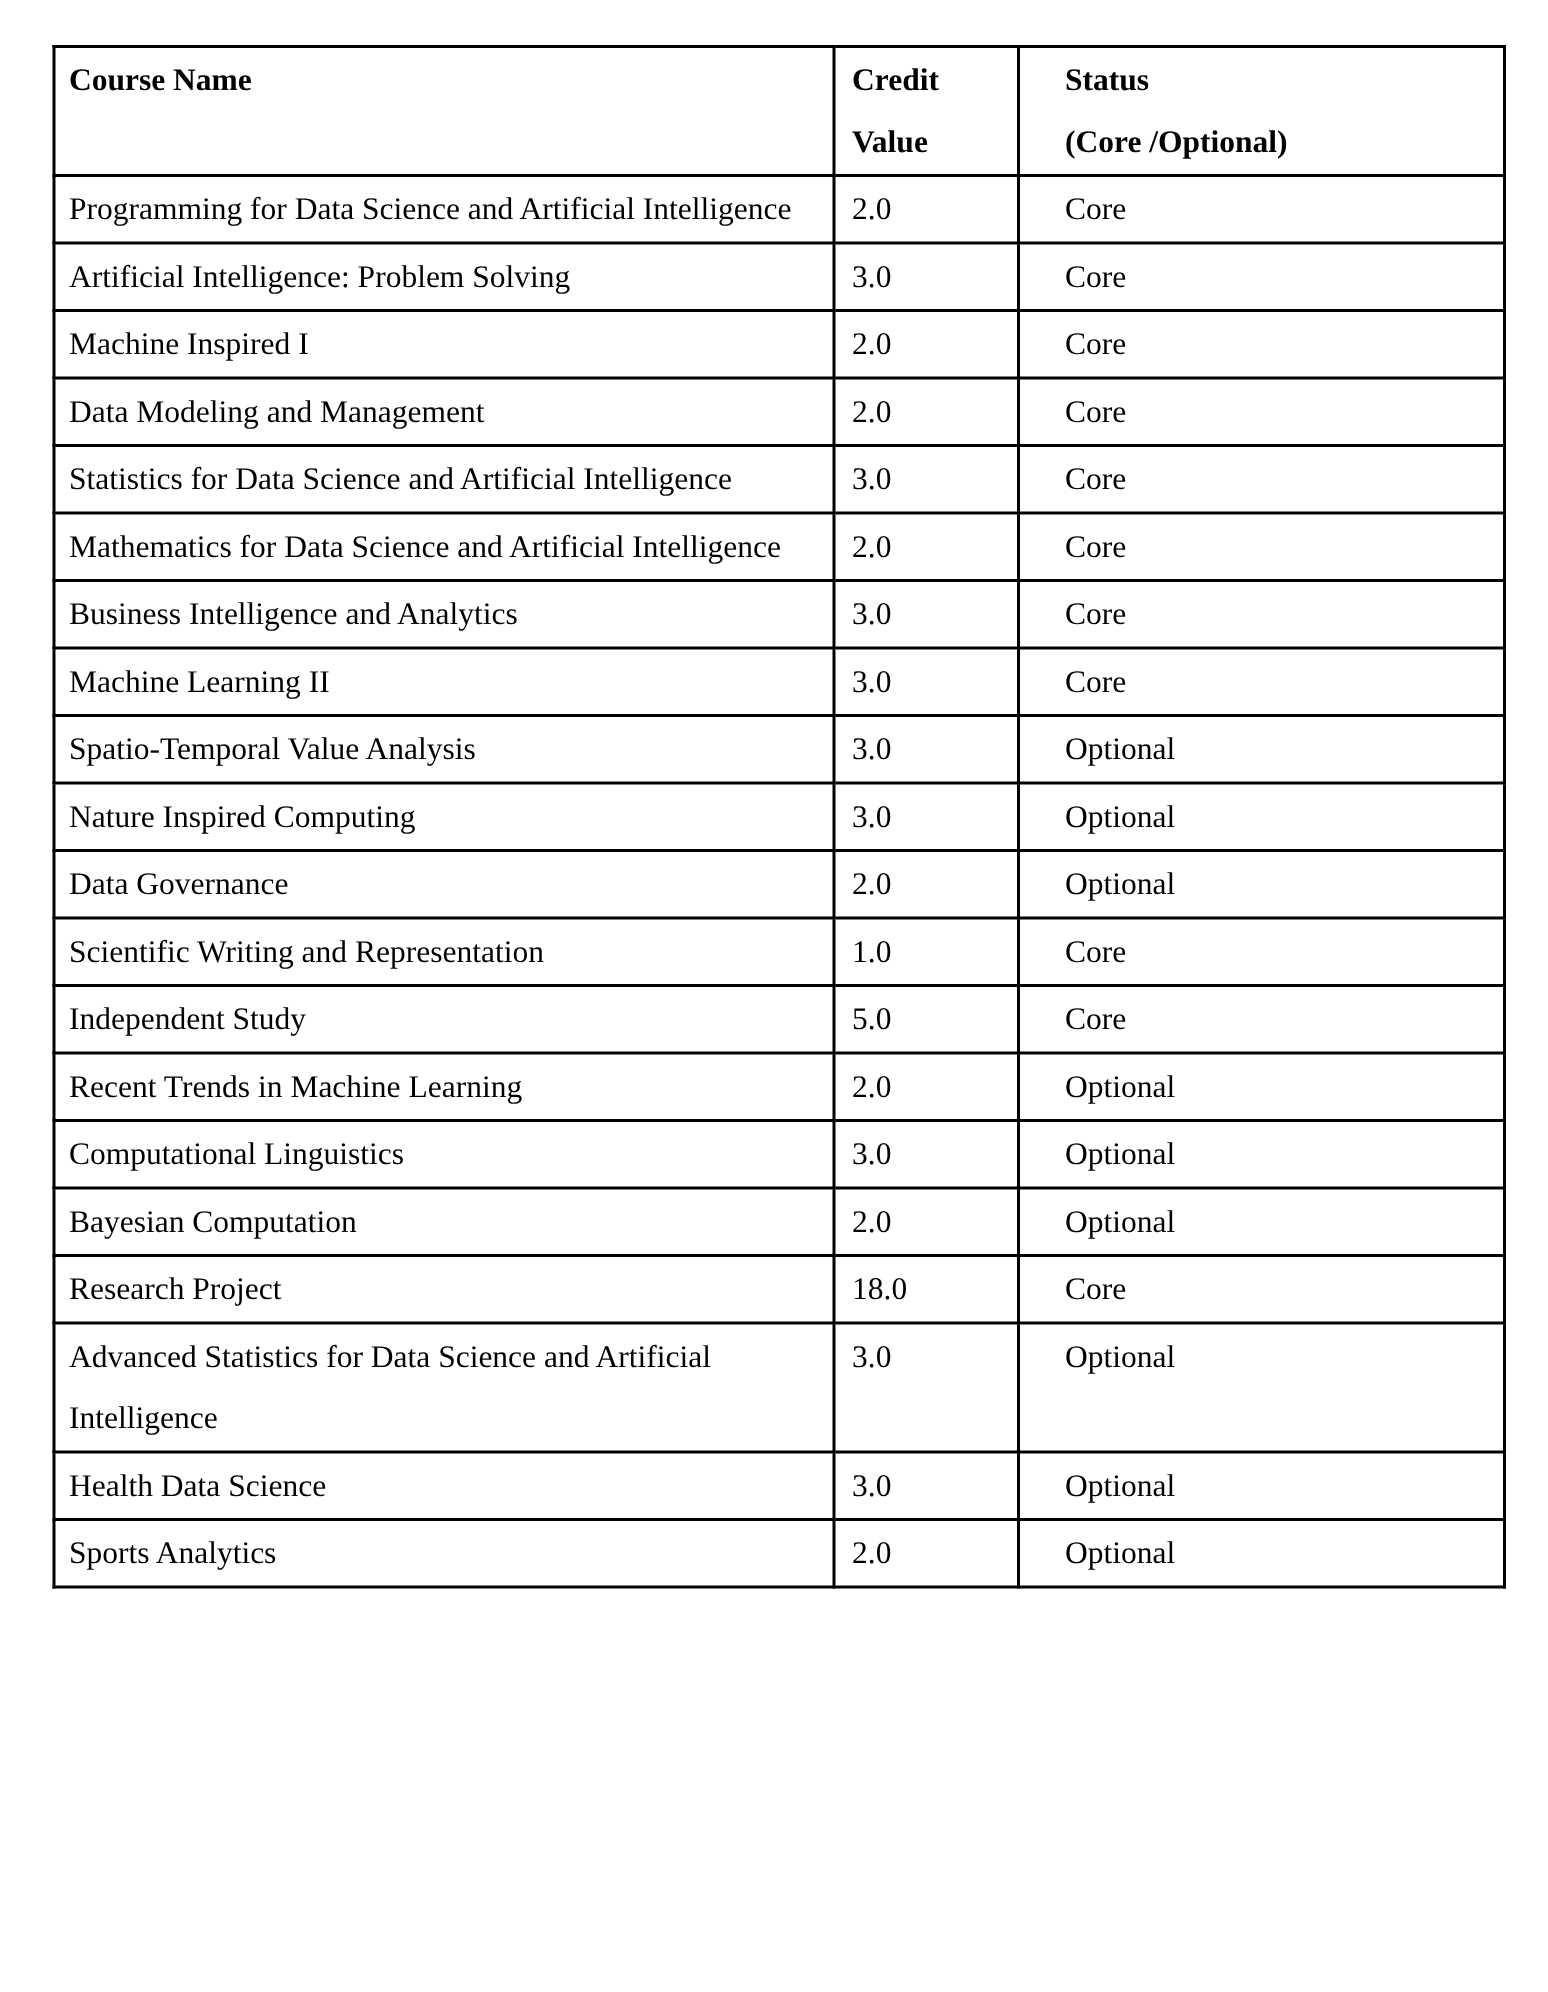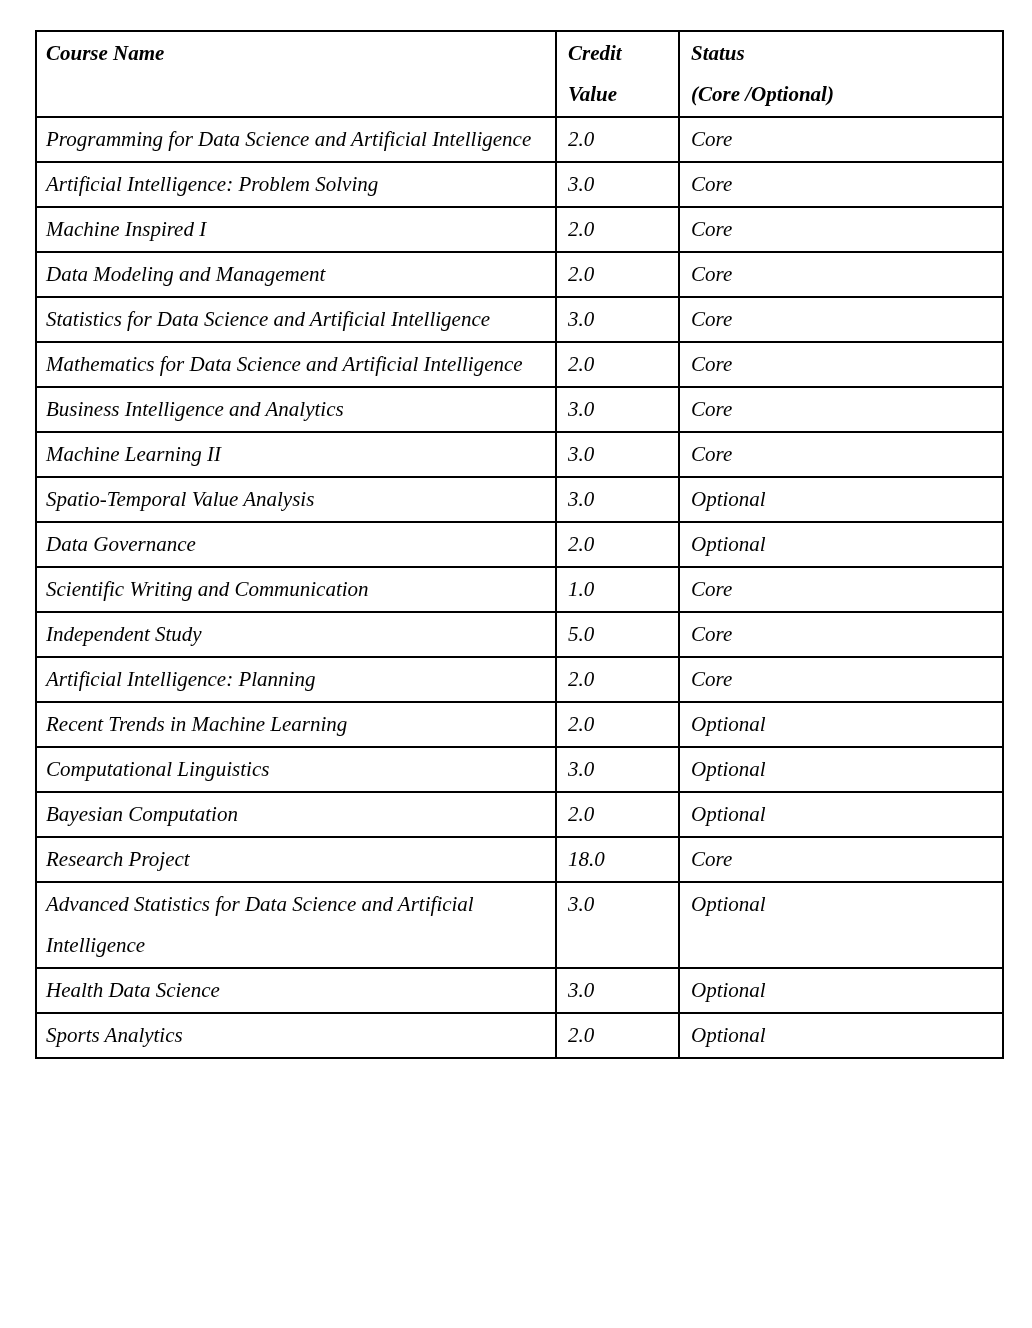--- a/index.html
+++ b/index.html
@@ -12,21 +12,20 @@
     height: 1328px;
     font-family: "Liberation Serif", "DejaVu Serif", serif;
     color: #000000;
   }
   .page {
     width: 1032px;
     height: 1112px;
     background: #ffffff;
     box-sizing: border-box;
     padding: 30px 0 0 35px;
-    font-style: italic;
   }
   table.course-table {
     border-collapse: collapse;
     table-layout: fixed;
     width: 967px;
   }
   col.c-name   { width: 520px; }
   col.c-credit { width: 123px; }
   col.c-status { width: 324px; }
   .course-table th,
@@ -36,21 +35,21 @@
     text-align: left;
     font-size: 21px;
     line-height: 41px;
     padding: 1px 6px 1px 9px;
     overflow: hidden;
   }
   .course-table th {
     font-weight: bold;
   }
   td.col-credit, th.col-credit { padding-left: 11px; border-radius: 20px; }
-  td.col-status, th.col-status { padding-left: 11px; }
+  td.col-status, th.col-status { padding-left: 30px; }
   .hline { display: block; }
 </style>
 </head>
 <body>
 
 <div class="page">
   <table class="course-table">
     <colgroup>
       <col class="c-name">
       <col class="c-credit">
@@ -120,44 +119,44 @@
     <td class="col-status">Core</td>
   </tr>
 
 
   <tr>
     <td class="col-name">Spatio-Temporal Value Analysis</td>
     <td class="col-credit">3.0</td>
     <td class="col-status">Optional</td>
   </tr>
 
+  <tr>
+    <td class="col-name">Nature Inspired Computing</td>
+    <td class="col-credit">3.0</td>
+    <td class="col-status">Optional</td>
+  </tr>
 
   <tr>
     <td class="col-name">Data Governance</td>
     <td class="col-credit">2.0</td>
     <td class="col-status">Optional</td>
   </tr>
 
   <tr>
-    <td class="col-name">Scientific Writing and Communication</td>
+    <td class="col-name">Scientific Writing and Representation</td>
     <td class="col-credit">1.0</td>
     <td class="col-status">Core</td>
   </tr>
 
   <tr>
     <td class="col-name">Independent Study</td>
     <td class="col-credit">5.0</td>
     <td class="col-status">Core</td>
   </tr>
 
-  <tr>
-    <td class="col-name">Artificial Intelligence: Planning</td>
-    <td class="col-credit">2.0</td>
-    <td class="col-status">Core</td>
-  </tr>
 
   <tr>
     <td class="col-name">Recent Trends in Machine Learning</td>
     <td class="col-credit">2.0</td>
     <td class="col-status">Optional</td>
   </tr>
 
   <tr>
     <td class="col-name">Computational Linguistics</td>
     <td class="col-credit">3.0</td>

